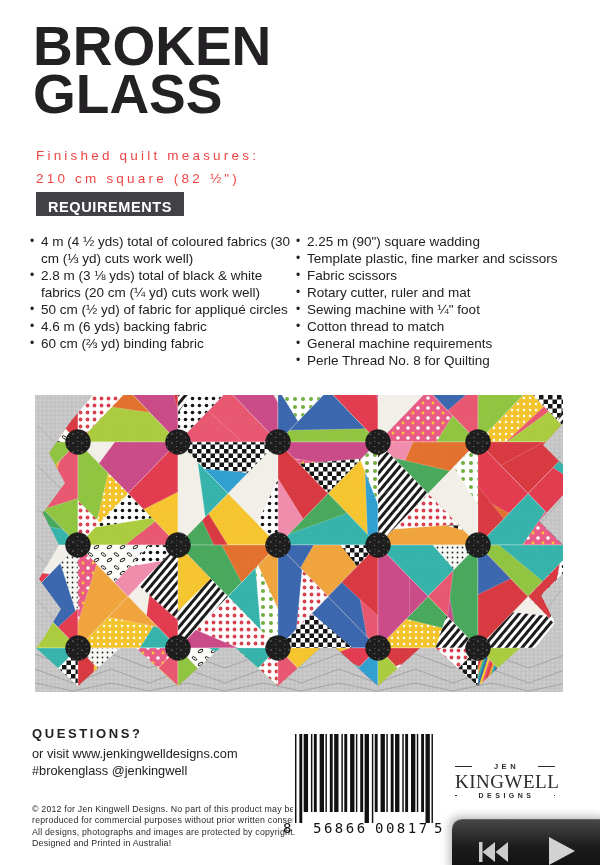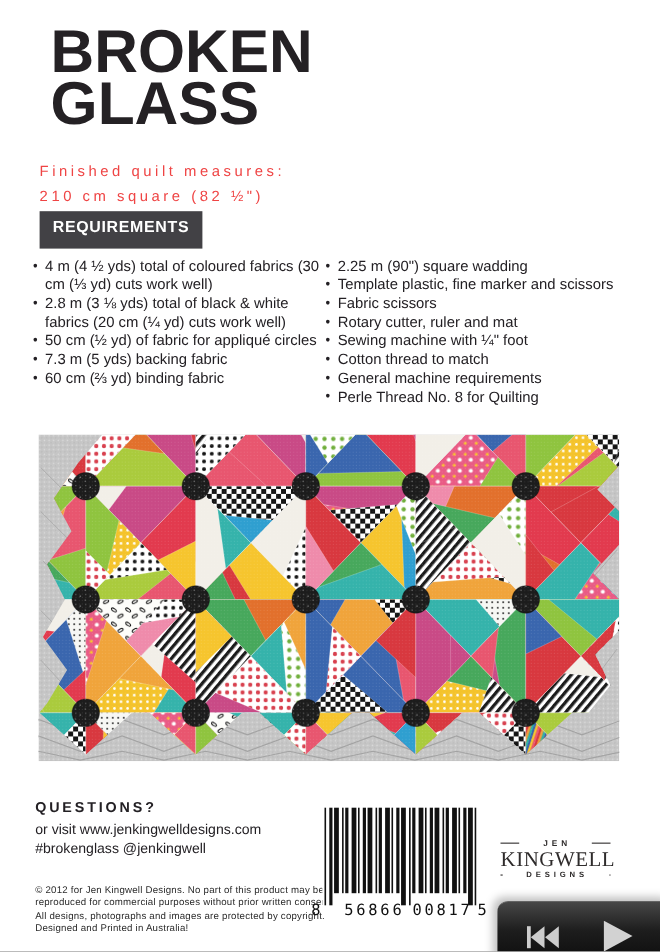--- a/index.html
+++ b/index.html
@@ -3,25 +3,25 @@
 <meta charset="utf-8">
 <style>
   html,body{margin:0;padding:0;background:#888;}
   .page{
     position:relative;width:600px;height:865px;margin:0 auto;
     background:#ffffff;overflow:hidden;
     font-family:"Liberation Sans","DejaVu Sans",sans-serif;
     color:#232024;
   }
   
-  .title{position:absolute;left:46px;top:22px;font-size:55px;line-height:48px;
+  .title{position:absolute;left:33px;top:22px;font-size:55px;line-height:48px;
     font-weight:bold;letter-spacing:0px;color:#242124;}
   .subtitle{position:absolute;left:36px;top:144px;font-size:13.5px;line-height:23px;
     letter-spacing:3.2px;color:#ef4444;}
-  .req-badge{position:absolute;left:36px;top:192px;height:34px;line-height:30px;
+  .req-badge{position:absolute;left:36px;top:192px;height:24px;line-height:30px;
     padding:0 12px;background:#424145;color:#ffffff;font-size:14.5px;font-weight:bold;
     letter-spacing:0.6px;}
   
   .req-col{position:absolute;top:233px;font-size:13.5px;line-height:17px;color:#232024;}
   .req-left{left:30px;width:262px;}
   .req-right{left:296px;width:292px;}
   .req-col div{position:relative;padding-left:11px;}
   .req-col div::before{content:"•";position:absolute;left:0;top:0;font-size:12px;}
   
   .quilt{position:absolute;left:35px;top:395px;width:528px;height:297px;}
@@ -69,21 +69,21 @@
   <div class="subtitle">
     <div>Finished quilt measures:</div>
     <div>210 cm square (82 ½")</div>
   </div>
   <div class="req-badge">REQUIREMENTS</div>
 
   <div class="req-col req-left">
       <div>4 m (4 ½ yds) total of coloured fabrics (30 cm (⅓ yd) cuts work well)</div>
       <div>2.8 m (3 ⅛ yds) total of black &amp; white fabrics (20 cm (¼ yd) cuts work well)</div>
       <div>50 cm (½ yd) of fabric for appliqué circles</div>
-      <div>7.3 m (5 yds) backing fabric</div>
+      <div>4.6 m (6 yds) backing fabric</div>
       <div>60 cm (⅔ yd) binding fabric</div>
     </div>
   <div class="req-col req-right">
       <div>2.25 m (90") square wadding</div>
       <div>Template plastic, fine marker and scissors</div>
       <div>Fabric scissors</div>
       <div>Rotary cutter, ruler and mat</div>
       <div>Sewing machine with ¼" foot</div>
       <div>Cotton thread to match</div>
       <div>General machine requirements</div>

